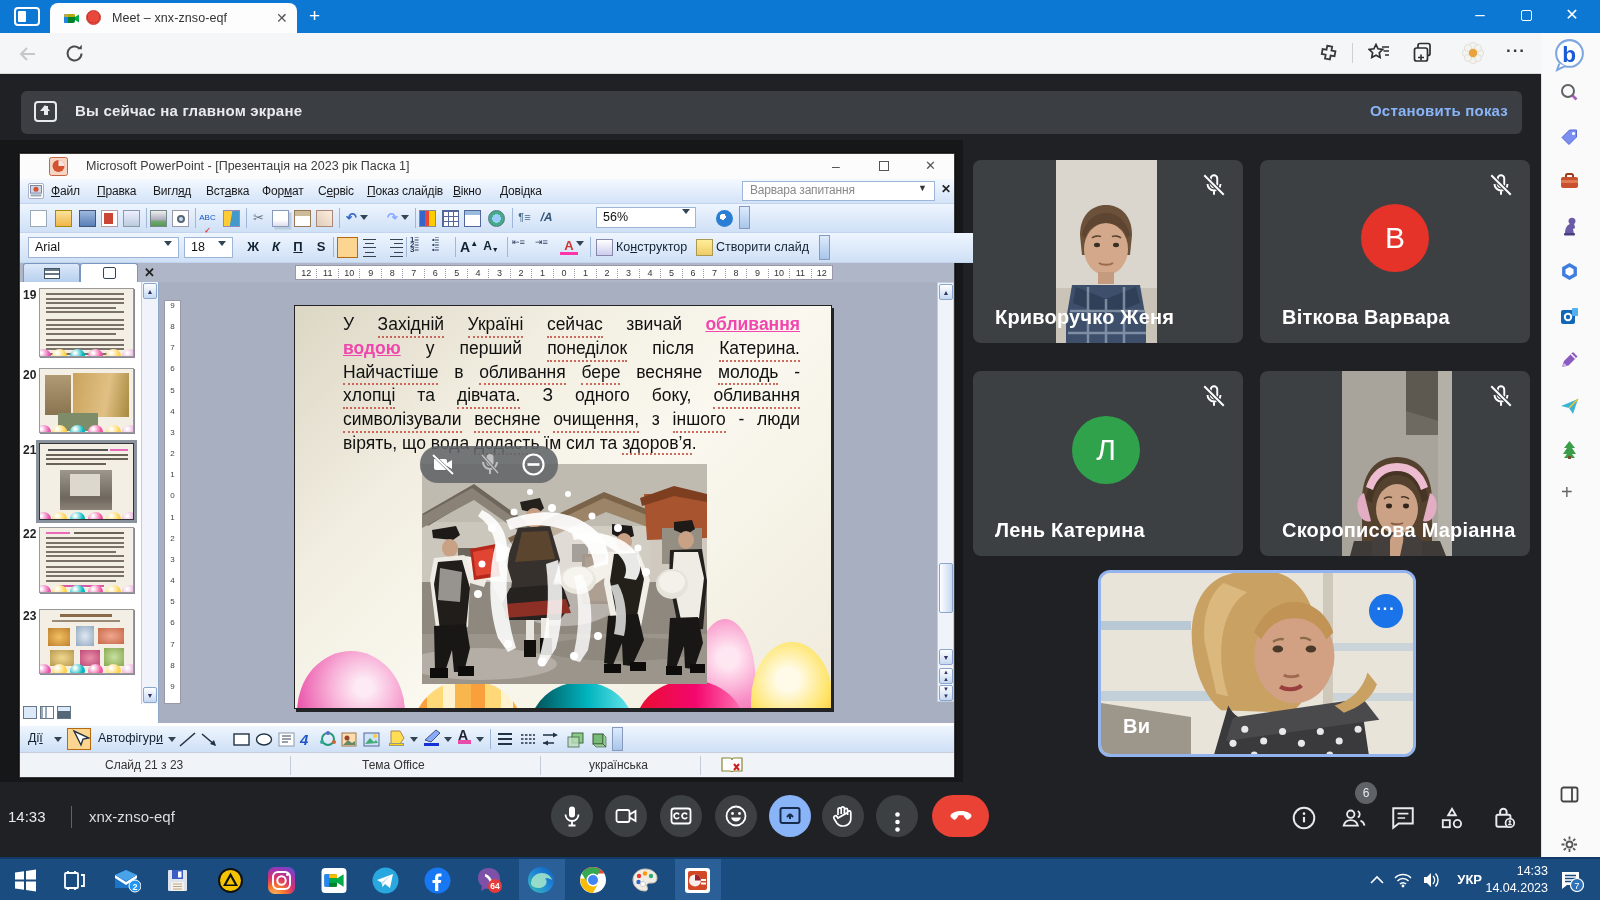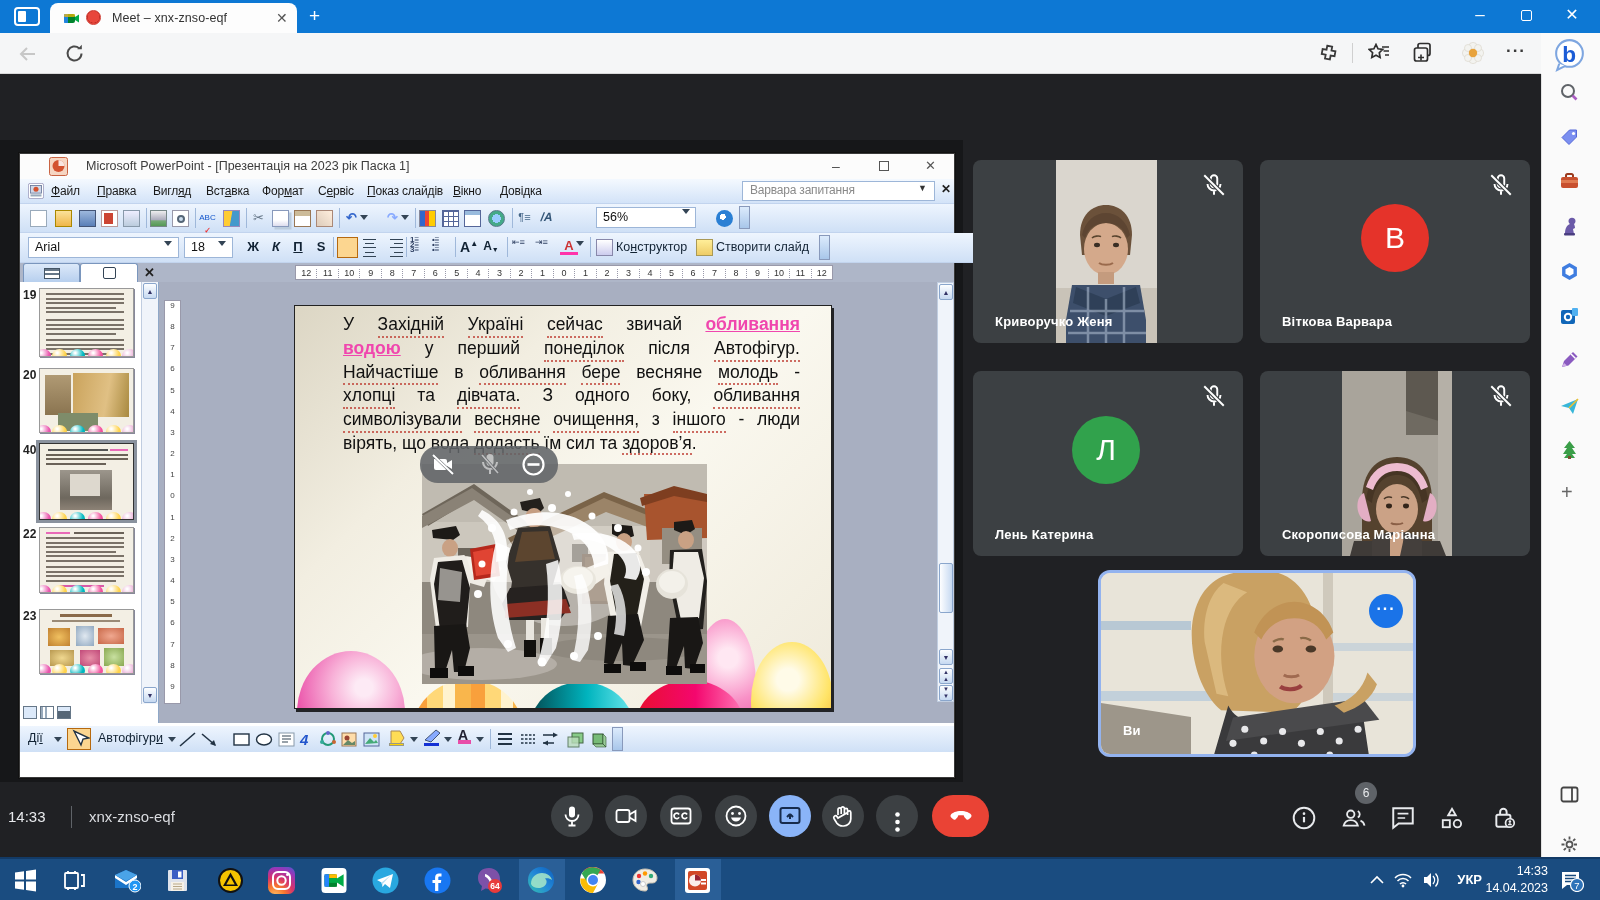--- a/index.html
+++ b/index.html
@@ -22,21 +22,21 @@
 #page{position:absolute;left:0;top:74px;width:1541px;height:783px;background:#202124}
 #banner{position:absolute;left:21px;top:17px;width:1501px;height:43px;background:#3b3f43;border-radius:6px}
 #banner .bico{position:absolute;left:13px;top:10px;width:23px;height:21px;border:2px solid #e8eaed;border-radius:4px}
 #banner .bico:before{content:"";position:absolute;left:7.5px;top:3px;width:4px;height:9px;background:#e8eaed}
 #banner .bico:after{content:"";position:absolute;left:4.2px;top:1px;width:0;height:0;border:5.5px solid transparent;border-bottom:6px solid #e8eaed;top:-3px}
 #banner .bt1{position:absolute;left:54px;top:11px;font-size:15px;font-weight:700;color:#e8eaed;letter-spacing:.2px}
 #banner .bt2{position:absolute;right:14px;top:11px;font-size:15px;font-weight:700;color:#8ab4f8;letter-spacing:.2px}
 #share{position:absolute;left:0;top:66px;width:963px;height:642px;background:#161719}
 
 .tile{position:absolute;background:#3c4043;border-radius:8px;overflow:hidden}
-.tname{position:absolute;left:22px;bottom:14px;font-size:13px;font-weight:700;color:#fff;letter-spacing:.2px}
+.tname{position:absolute;left:22px;bottom:14px;font-size:20px;font-weight:700;color:#fff;letter-spacing:.2px}
 .avat{position:absolute;border-radius:50%;color:#fff;text-align:center}
 .micoff{position:absolute;top:12px;right:16px;width:26px;height:26px}
 
 #meetbar{position:absolute;left:0;top:716px;width:1541px;height:67px;background:#202124}
 .mbtn{position:absolute;top:5px;width:42px;height:42px;border-radius:50%;background:#3c4043}
 #mtime{position:absolute;left:8px;top:18px;font-size:15px;color:#e8eaed}
 #mcode{position:absolute;left:89px;top:18px;font-size:15px;color:#dadce0}
 #msep{position:absolute;left:71px;top:16px;width:1px;height:22px;background:#5f6368}
 
 #sbar{position:absolute;left:1541px;top:33px;width:59px;height:824px;background:#fafafa}
@@ -153,20 +153,25 @@
         <circle cx="12" cy="12" r="4.2" fill="#e8a33d"></circle>
       </svg>
  <div style="position:absolute;left:1506px;top:8px;font-size:17px;font-weight:700;color:#3a3a3a;letter-spacing:1px">···</div>
  <svg style="position:absolute;left:1552px;top:3px" width="36" height="36" viewBox="0 0 36 36">
         <circle cx="18" cy="17" r="13.5" fill="#fff" stroke="#7ea6e0" stroke-width="2"></circle>
         <path d="M8 28l-2 5 7-3" fill="#fff" stroke="#7ea6e0" stroke-width="2"></path>
         <text x="11" y="25" font-size="22" font-weight="bold" fill="#1b5cd6" font-family="Liberation Sans">b</text>
       </svg>
 </div>
 <div id="page">
+<div id="banner">
+        <div class="bico"></div>
+        <span class="bt1">Вы сейчас на главном экране</span>
+        <span class="bt2">Остановить показ</span>
+      </div>
 <div id="share"></div>
 <div id="ppt">
  <div id="pttl">
   <svg style="position:absolute;left:29px;top:3px" width="19" height="19" viewBox="0 0 19 19">
             <rect x="0.5" y="0.5" width="18" height="18" rx="2" fill="#f6d5c2" stroke="#c96342"></rect>
             <circle cx="9.5" cy="9" r="6" fill="#d35230"></circle>
             <path d="M9.5 3a6 6 0 0 1 6 6h-6z" fill="#fff" opacity=".85"></path>
           </svg>
   <span class="t">Microsoft PowerPoint - [Презентація на 2023 рік Паска 1]</span>
   <span style="position:absolute;left:812px;top:4px;color:#555;font-size:14px">–</span>
@@ -349,21 +354,21 @@
             <b style="position:absolute;left:5px;top:6px;width:26px;height:40px;background:linear-gradient(#b09a74,#8a7450)"></b>
             <b style="position:absolute;left:33px;top:4px;width:56px;height:44px;background:linear-gradient(100deg,#caa35c,#e0c084 60%,#a8893f)"></b>
             <b style="position:absolute;left:18px;top:44px;width:40px;height:18px;background:#7e8c6a"></b>
             <b style="position:absolute;left:-4px;bottom:-6px;width:15px;height:13px;border-radius:50%;background:radial-gradient(circle at 35% 30%,#fff 5%,#e955ad 60%)"></b>
             <b style="position:absolute;left:12px;bottom:-6px;width:15px;height:13px;border-radius:50%;background:radial-gradient(circle at 35% 30%,#fff 5%,#ffd34d 60%)"></b>
             <b style="position:absolute;left:30px;bottom:-6px;width:15px;height:13px;border-radius:50%;background:radial-gradient(circle at 35% 30%,#fff 5%,#00b8c0 60%)"></b>
             <b style="position:absolute;left:48px;bottom:-6px;width:15px;height:13px;border-radius:50%;background:radial-gradient(circle at 35% 30%,#fff 5%,#f3529e 60%)"></b>
             <b style="position:absolute;left:66px;bottom:-6px;width:15px;height:13px;border-radius:50%;background:radial-gradient(circle at 35% 30%,#fff 5%,#ffd34d 60%)"></b>
             <b style="position:absolute;left:82px;bottom:-6px;width:15px;height:13px;border-radius:50%;background:radial-gradient(circle at 35% 30%,#fff 5%,#e8a2d0 60%)"></b>
           </div>
-  <div class="tnum" style="top:161px">40</div>
+  <div class="tnum" style="top:161px">21</div>
           <div class="thumb" style="top:161px;height:77px;outline:3px solid #8a929e;border-color:#333">
             <b style="position:absolute;left:8px;top:5px;width:60px;height:2px;background:#555"></b>
             <b style="position:absolute;left:70px;top:5px;width:18px;height:2px;background:#e86ab8"></b>
             <b style="position:absolute;left:6px;top:9.5px;width:82px;height:2px;background:#6a6258"></b>
             <b style="position:absolute;left:6px;top:14px;width:82px;height:2px;background:#6a6258"></b>
             <b style="position:absolute;left:6px;top:18.5px;width:60px;height:2px;background:#6a6258"></b>
             <b style="position:absolute;left:20px;top:26px;width:52px;height:40px;background:linear-gradient(#9c968c,#6e685e 70%,#8c8276)"></b>
             <b style="position:absolute;left:30px;top:30px;width:30px;height:22px;background:#ddd8ce"></b>
             <b style="position:absolute;left:-4px;bottom:-6px;width:15px;height:13px;border-radius:50%;background:radial-gradient(circle at 35% 30%,#fff 5%,#e955ad 60%)"></b>
             <b style="position:absolute;left:12px;bottom:-6px;width:15px;height:13px;border-radius:50%;background:radial-gradient(circle at 35% 30%,#fff 5%,#ffd34d 60%)"></b>
@@ -450,21 +455,21 @@
                 <span class="sq">сейчас</span>
                 <span>звичай</span>
                 <span class="pink">обливання</span>
               </div>
               <div class="jl">
                 <span class="pink">водою</span>
                 <span>у</span>
                 <span>перший</span>
                 <span class="sq">понеділок</span>
                 <span>після</span>
-                <span class="sq">Автофігур.</span>
+                <span class="sq">Катерина.</span>
               </div>
               <div class="jl">
                 <span class="sq">Найчастіше</span>
                 <span>в</span>
                 <span class="sq">обливання</span>
                 <span class="sq">бере</span>
                 <span>весняне</span>
                 <span class="sq">молодь</span>
                 <span>-</span>
               </div>
@@ -674,20 +679,32 @@
   <svg class="dwi" style="left:546px">
             <rect x="6" y="3" width="11" height="10" fill="#8c8" stroke="#464"></rect>
             <rect x="2" y="7" width="11" height="10" fill="#bdb" stroke="#464" opacity=".8"></rect>
           </svg>
   <svg class="dwi" style="left:570px">
             <rect x="3" y="4" width="10" height="10" fill="#7b7" stroke="#353"></rect>
             <path d="M13 4l3 3v10l-3-3zM3 14l3 3h10l-3-3z" fill="#9c9" stroke="#353" stroke-width=".6"></path>
           </svg>
   <span style="position:absolute;left:592px;top:1px;width:11px;height:24px;background:linear-gradient(#dcebfc,#a8c6ea);border:1px solid #89b"></span>
  </div>
+ <div id="pstat">
+  <span style="position:absolute;left:85px;top:5px">Слайд 21 з 23</span>
+  <span style="position:absolute;left:342px;top:5px">Тема Office</span>
+  <span style="position:absolute;left:569px;top:5px">українська</span>
+  <svg style="position:absolute;left:700px;top:3px" width="24" height="18" viewBox="0 0 24 18">
+            <path d="M2 2h8c1 0 2 1 2 2 0-1 1-2 2-2h8v13h-8c-1 0-2 .5-2 1 0-.5-1-1-2-1H2z" fill="#fff" stroke="#883" stroke-width="1.2"></path>
+            <path d="M14 8l5 6m0-6l-5 6" stroke="#c22" stroke-width="2"></path>
+          </svg>
+  <span style="position:absolute;left:270px;top:3px;width:1px;height:19px;background:#c3cbd8"></span>
+  <span style="position:absolute;left:520px;top:3px;width:1px;height:19px;background:#c3cbd8"></span>
+  <span style="position:absolute;left:680px;top:3px;width:1px;height:19px;background:#c3cbd8"></span>
+ </div>
 </div>
 <div class="tile" style="left:973px;top:86px;width:270px;height:183px">
  <svg style="position:absolute;left:83px;top:0" width="101" height="183" viewBox="0 0 101 183">
   <rect width="101" height="183" fill="#dad6ce"></rect>
           <rect y="128" width="101" height="55" fill="#c9c3b8"></rect>
   <g transform="translate(0,15)">
             <path d="M24 60c0-20 12-30 26-30s26 10 26 30l-2 20H26z" fill="#6b513a"></path>
   <ellipse cx="50" cy="74" rx="22" ry="26" fill="#d4a98b"></ellipse>
   <ellipse cx="41" cy="70" rx="3" ry="2.2" fill="#3a2e24"></ellipse>
             <ellipse cx="60" cy="70" rx="3" ry="2.2" fill="#3a2e24"></ellipse>

